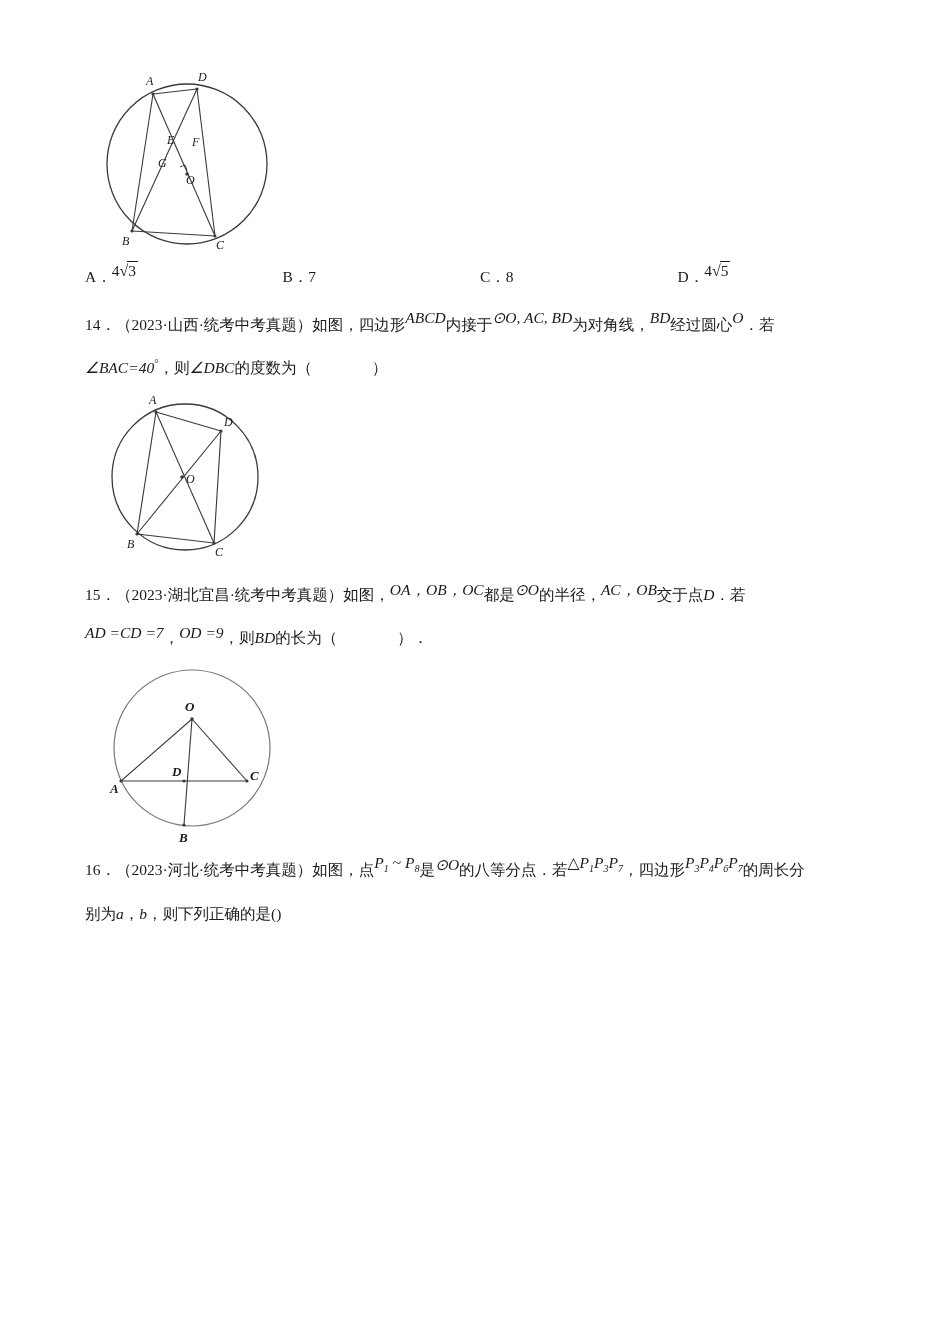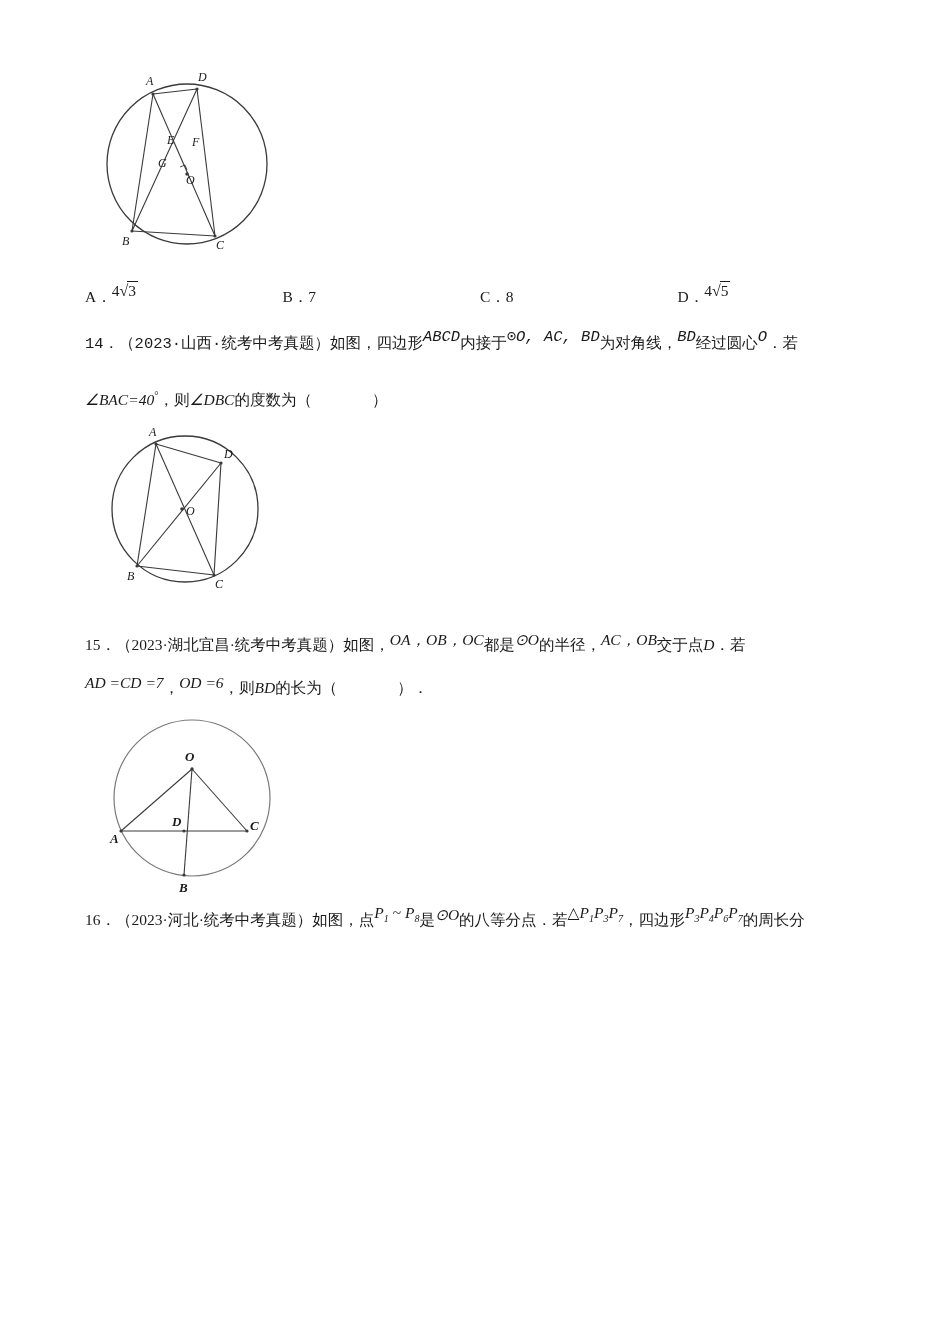--- a/index.html
+++ b/index.html
@@ -27,21 +27,21 @@
     line-height:1.9;
     margin:0;
     padding:0;
     text-align:left;
   }
   .q-block{margin-bottom:2px;}
   .opts{
     display:flex;
     width:100%;
     font-size:15.5px;
-    margin-top:26px;
+    margin-top:6px;
     margin-bottom:14px;
   }
   .opt{
     width:25%;
     white-space:nowrap;
   }
   .ital{font-style:italic;}
   .sub{
     font-size:10px;
     vertical-align:sub;
@@ -128,24 +128,24 @@
       </div>
       <div class="opt">
         <span>C．</span><span>8</span>
       </div>
       <div class="opt">
         <span>D．</span><span class="sqrtbox"><span>4</span><span style="font-size:16px;">√</span><span class="radicand">5</span></span>
       </div>
     </div>
 
     <div class="q-block">
-      <p class="para" style="margin-top:22px;font-family:Liberation Mono, monospace;">
+      <p class="para" style="margin-top:22px;">
         <span>14．</span><span>（2023·山西·统考中考真题）</span><span>如图，四边形</span><span class="raise">ABCD</span><span>内接于</span><span class="raise">⊙O, AC, BD</span><span>为对角线，</span><span class="raise">BD</span><span>经过圆心</span><span class="raise">O</span><span>．若</span>
       </p>
-      <p class="para" style="margin-top:26px;">
+      <p class="para" style="margin-top:14px;">
         <span class="inlinemath">∠BAC=40</span><span class="deg">°</span><span>，则</span><span class="inlinemath">∠DBC</span><span>的度数为（</span><span style="display:inline-block;width:60px;"></span><span>）</span>
       </p>
 
       <div class="figbox" style="height:175px;position:relative;margin-top:8px;">
         <svg width="250" height="175" viewBox="0 0 250 175">
           <circle cx="100" cy="86" r="73" fill="none" stroke="#3a3a3a" stroke-width="1.3"></circle>
 
           <circle cx="71" cy="21" r="1.6" fill="#3a3a3a"></circle>
 
           <circle cx="136" cy="40" r="1.6" fill="#3a3a3a"></circle>
@@ -164,25 +164,25 @@
           <text x="139" y="35" font-family="Liberation Serif, serif" font-style="italic" font-size="12" fill="#1a1a1a">D</text>
           <text x="101" y="92" font-family="Liberation Serif, serif" font-style="italic" font-size="12" fill="#1a1a1a">O</text>
           <text x="42" y="157" font-family="Liberation Serif, serif" font-style="italic" font-size="12" fill="#1a1a1a">B</text>
           <text x="130" y="165" font-family="Liberation Serif, serif" font-style="italic" font-size="12" fill="#1a1a1a">C</text>
         </svg>
       </div>
 
     </div>
 
     <div class="q-block">
-      <p class="para" style="margin-top:32px;">
+      <p class="para" style="margin-top:14px;">
         <span>15．</span><span>（2023·湖北宜昌·统考中考真题）</span><span>如图，</span><span class="raise-sm ital">OA，OB，OC</span><span>都是</span><span class="raise-sm ital">⊙O</span><span>的半径，</span><span class="raise-sm ital">AC，OB</span><span>交于点</span><span class="ital">D</span><span>．若</span>
       </p>
       <p class="para" style="margin-top:14px;">
-        <span class="raise-sm ital">AD =CD =7</span><span>，</span><span class="raise-sm ital">OD =6</span><span>，则</span><span class="ital">BD</span><span>的长为（</span><span style="display:inline-block;width:60px;"></span><span>）．</span>
+        <span class="raise-sm ital">AD =CD =7</span><span>，</span><span class="raise-sm ital">OD =9</span><span>，则</span><span class="ital">BD</span><span>的长为（</span><span style="display:inline-block;width:60px;"></span><span>）．</span>
       </p>
 
       <div class="figbox" style="height:190px;position:relative;margin-top:10px;">
         <svg width="260" height="190" viewBox="0 0 260 190">
           <circle cx="107" cy="85" r="78" fill="none" stroke="#7a7a7a" stroke-width="1.2"></circle>
 
           <circle cx="107" cy="56" r="1.7" fill="#3a3a3a"></circle>
 
           <circle cx="36" cy="118" r="1.6" fill="#3a3a3a"></circle>
 
@@ -202,16 +202,19 @@
           <text x="94" y="179" font-family="Liberation Serif, serif" font-style="italic" font-weight="bold" font-size="13" fill="#1a1a1a">B</text>
         </svg>
       </div>
 
     </div>
 
     <div class="q-block">
       <p class="para" style="">
         <span>16．</span><span>（2023·河北·统考中考真题）</span><span>如图，点</span><span class="raise"><span>P</span><span class="sub">1</span><span style="font-style:normal;"> </span><span style="font-style:normal;">~</span><span style="font-style:normal;"> </span><span>P</span><span class="sub">8</span></span><span>是</span><span class="raise-sm ital">⊙O</span><span>的八等分点．若</span><span class="raise"><span style="font-style:normal;">△</span><span>P</span><span class="sub">1</span><span>P</span><span class="sub">3</span><span>P</span><span class="sub">7</span></span><span>，四边形</span><span class="raise"><span>P</span><span class="sub">3</span><span>P</span><span class="sub">4</span><span>P</span><span class="sub">6</span><span>P</span><span class="sub">7</span></span><span>的周长分</span>
       </p>
+      <p class="para" style="margin-top:14px;">
+        <span>别为</span><span class="ital">a</span><span>，</span><span class="ital">b</span><span>，则下列正确的是(</span><span>)</span>
+      </p>
     </div>
 
   </div>
 </div>
 
 </body></html>

